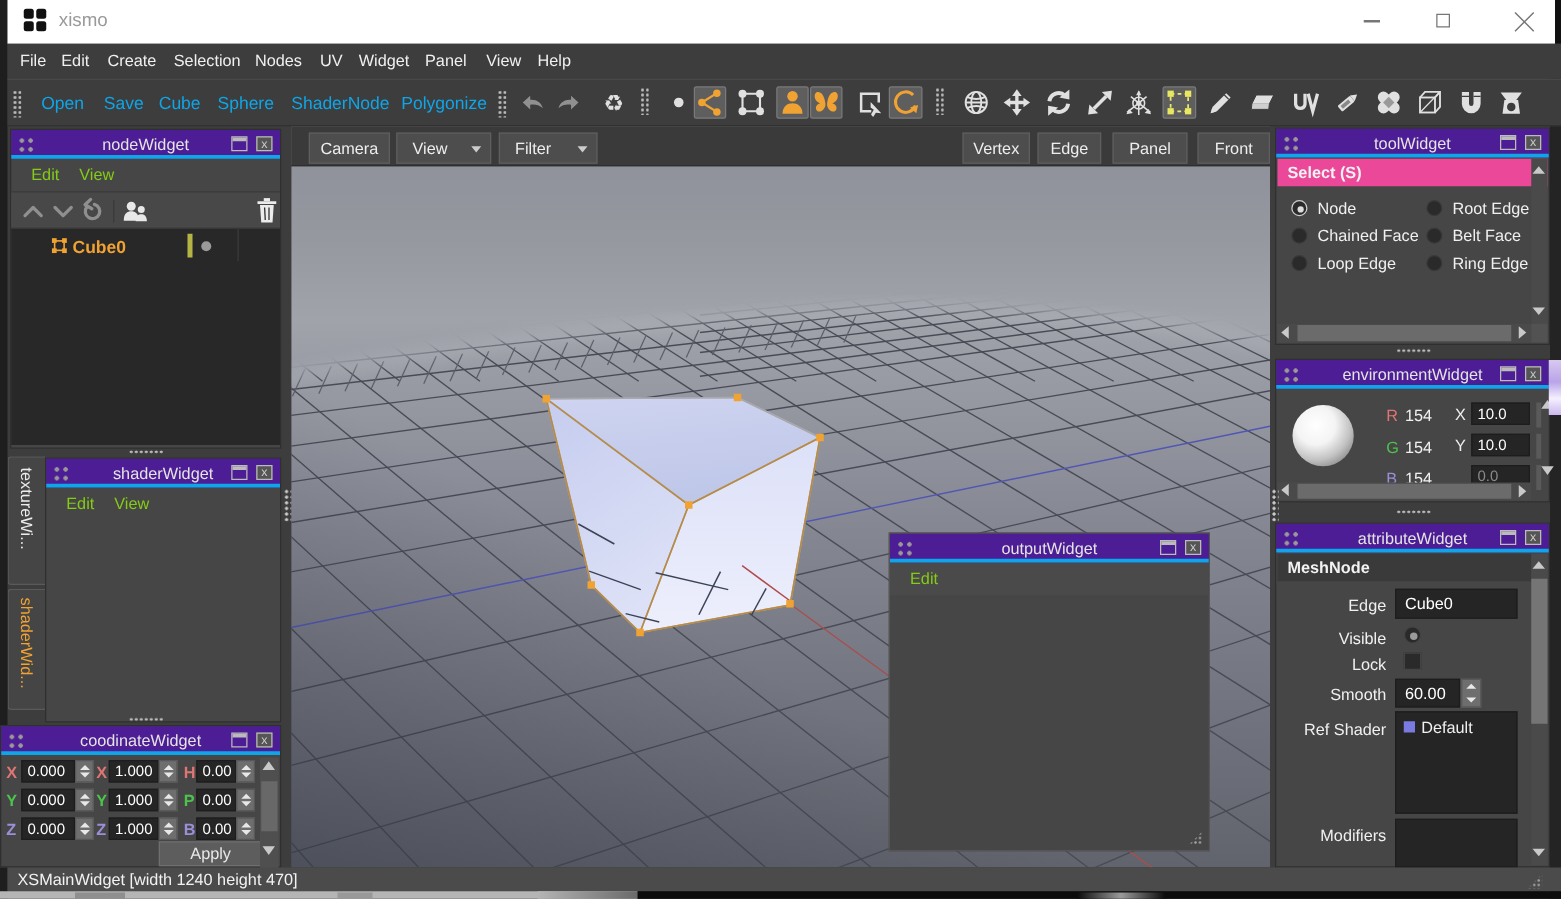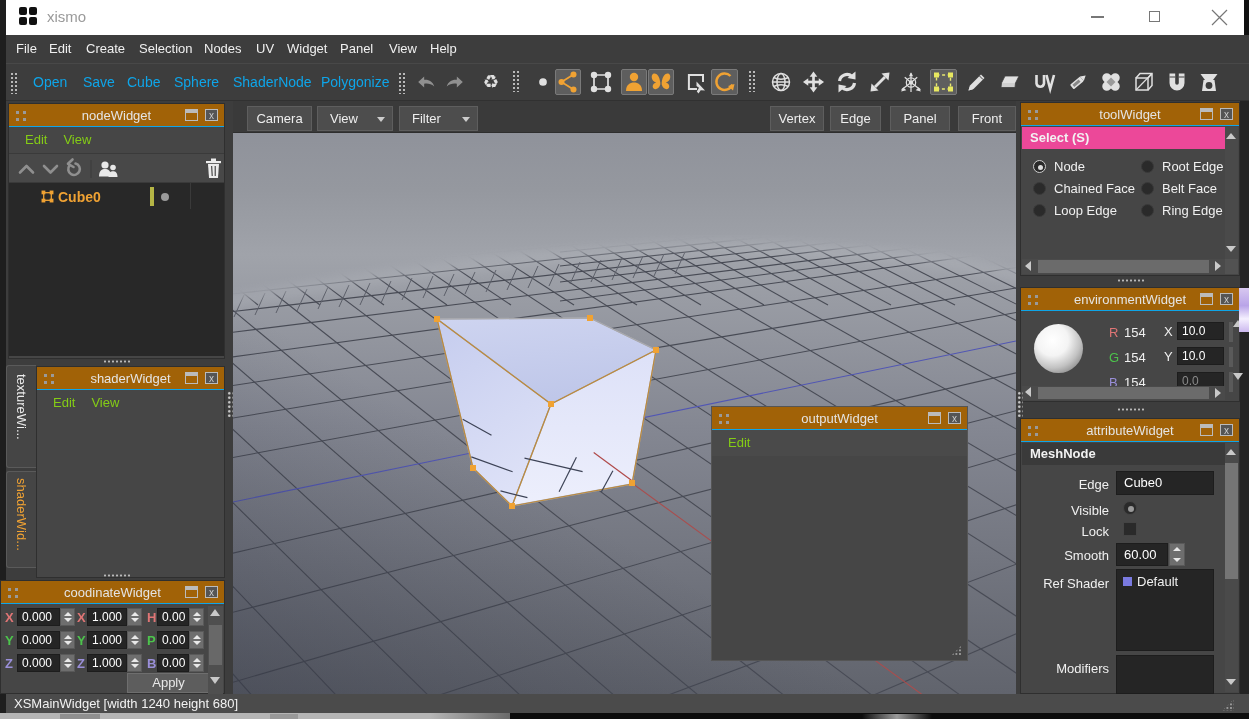--- a/index.html
+++ b/index.html
@@ -11,21 +11,21 @@
 #title-text { position:absolute; left:41px; top:8px; font-size:15px; color:#9a9a9a; }
 #menubar { position:absolute; left:6px; top:35px; width:1243px; height:28px; background:#3d3d3d; }
 #menubar span { position:absolute; top:6px; font-size:13px; color:#f0f0f0; }
 #toolbar { position:absolute; left:6px; top:63px; width:1243px; height:38px; background:#3d3d3d;
   border-top:1px solid #484848; border-bottom:1px solid #313131; }
 #toolbar .tbtxt { position:absolute; top:10px; font-size:14px; color:#0ea5e9; }
 .grip { position:absolute; width:7px; height:22px; top:8px;
   background-image:radial-gradient(circle, #b9b9b9 1px, transparent 1.3px);
   background-size:4px 4px; }
 .widget { position:absolute; background:#464646; border:1px solid #2f2f2f; }
-.whead { position:relative; height:23px; background:#a16207; border-bottom:1px solid #0ea5e9;
+.whead { position:relative; height:23px; background:#4c1d95; border-bottom:3px solid #0ea5e9;
   text-align:center; font-size:13px; color:#e4e4e4; line-height:23px; }
 .wgrip { position:absolute; left:5px; top:5px; width:14px; height:13px;
   background-image:radial-gradient(circle, #9a9a9a 1.6px, transparent 1.9px);
   background-size:7px 7px; }
 .wmax { position:absolute; right:26px; top:5px; width:13px; height:12px; border:1px solid #bbb; }
 .wmax div { height:3px; background:#bbb; }
 .wclose { position:absolute; right:6px; top:5px; width:13px; height:12px; border:1px solid #bbb;
   color:#ccc; font-size:10px; line-height:11px; text-align:center; background:#555; }
 .wmenu { height:26px; font-size:13px; color:#84cc16; }
 .wmenu span { display:inline-block; margin-left:16px; margin-top:5px; }
@@ -631,29 +631,29 @@
       <div style="margin:4px 0 0 6px;font-size:13px;color:#f0f0f0"><span style="display:inline-block;width:9px;height:9px;background:#7a7ae0;margin-right:5px"></span>Default</div>
     </div>
     <div style="position:absolute;left:0px;top:242px;width:88px;text-align:right;font-size:13px;color:#f0f0f0">Modifiers</div>
     <div class="darkin" style="left:95px;top:236px;width:98px;height:39px;"></div>
     <div style="position:absolute;right:1px;top:24px;width:13px;bottom:1px;background:#4a4a4a"></div>
     <div style="position:absolute;right:3px;top:30px;width:0;height:0;border-left:5px solid transparent;border-right:5px solid transparent;border-bottom:6.5px solid #c9c9c9"></div>
     <div style="position:absolute;right:3px;bottom:8px;width:0;height:0;border-left:5px solid transparent;border-right:5px solid transparent;border-top:6.5px solid #c9c9c9"></div>
     <div style="position:absolute;right:1px;top:44px;width:13px;height:116px;background:#757575"></div>
 </div>
 
-<div id="outputWidget" class="widget" style="left:711px;top:406px;width:257px;height:255px;border:1px solid #555">
+<div id="outputWidget" class="widget" style="left:711px;top:426px;width:257px;height:255px;border:1px solid #555">
   <div class="whead"><div class="wgrip"></div>outputWidget<div class="wmax">
         <div></div>
       </div><div class="wclose">x</div></div>
   <div class="wmenu" style="background:#4a4a4a"><span>Edit</span></div>
   <div style="position:absolute;right:5px;bottom:4px;width:11px;height:11px;background-image:radial-gradient(circle,#9a9a9a 0.9px,transparent 1.1px);background-size:3.6px 3.6px;clip-path:polygon(100% 0, 100% 100%, 0 100%)"></div>
 </div>
 
-<div class="statusbar">XSMainWidget [width 1240 height 680]</div>
+<div class="statusbar">XSMainWidget [width 1240 height 470]</div>
 <div class="abs" style="left:0;top:713px;width:510px;height:6px;background:#b5b5b5"></div>
 <div class="abs" style="left:60px;top:714px;width:40px;height:5px;background:#8f8f8f"></div>
 <div class="abs" style="left:270px;top:714px;width:28px;height:5px;background:#999"></div>
 <div class="abs" style="left:430px;top:713px;width:80px;height:6px;background:linear-gradient(90deg,#b5b5b5,#6a6a6a)"></div>
 <div class="abs" style="left:510px;top:713px;width:739px;height:6px;background:#0c0c0c"></div>
 <div class="abs" style="left:862px;top:714px;width:70px;height:5px;background:linear-gradient(90deg,#0c0c0c,#9a9a9a 50%,#0c0c0c)"></div>
 <div class="abs" style="left:1222px;top:699px;width:12px;height:12px;background-image:radial-gradient(circle,#9a9a9a 0.9px,transparent 1.1px);background-size:3.6px 3.6px;clip-path:polygon(100% 0, 100% 100%, 0 100%)"></div>
 
 <div class="abs" style="left:227px;top:391px;width:6px;height:26px;background-image:radial-gradient(circle,#ccc 1.1px,transparent 1.4px);background-size:4.5px 4.5px"></div>
 <div class="abs" style="left:1017px;top:391px;width:6px;height:26px;background-image:radial-gradient(circle,#ccc 1.1px,transparent 1.4px);background-size:4.5px 4.5px"></div>

